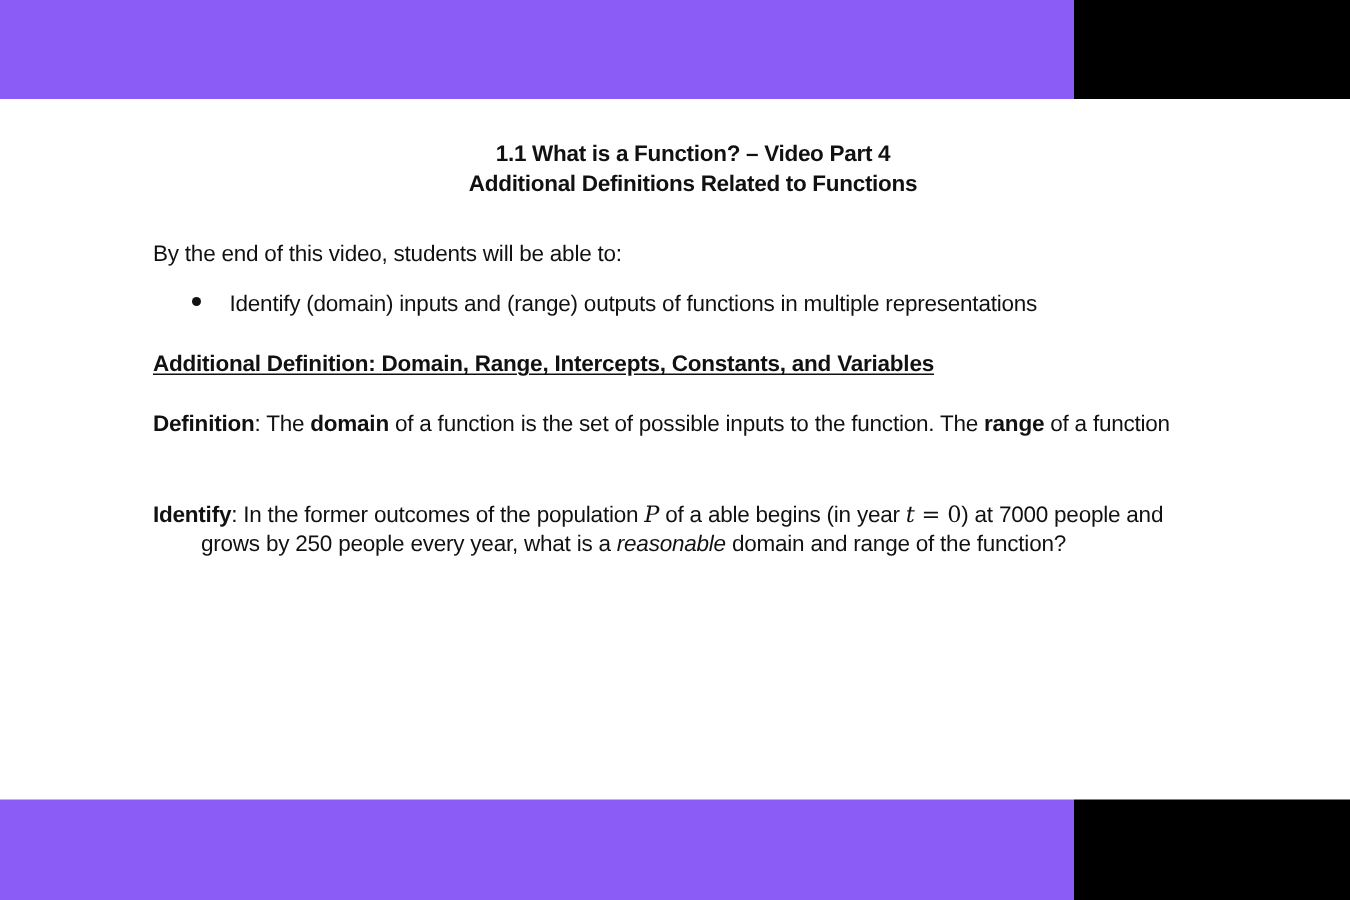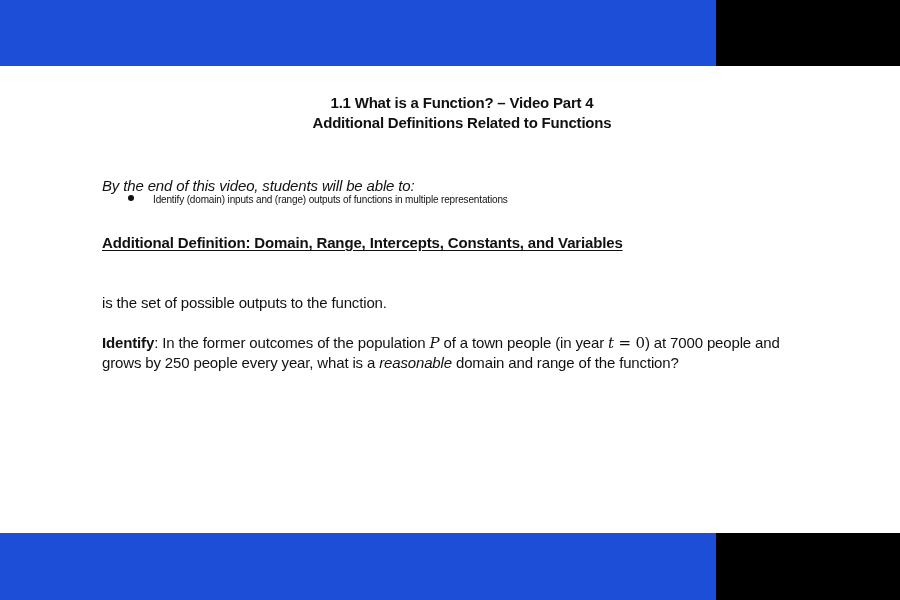--- a/index.html
+++ b/index.html
@@ -9,21 +9,21 @@
       height: 600px;
       background: #000000;
       overflow: hidden;
     }
     .frame {
       position: absolute;
       left: 0;
       top: 0;
       width: 716px;
       height: 600px;
-      background: #1d4ed8;
+      background: #8b5cf6;
     }
     .page {
       position: absolute;
       left: 0;
       top: 66px;
       width: 900px;
       height: 467px;
       background: #ffffff;
       font-family: "Liberation Sans", "DejaVu Sans", sans-serif;
       color: #111111;
@@ -43,21 +43,21 @@
       position: absolute;
       left: 102px;
       font-size: 15px;
       white-space: nowrap;
       letter-spacing: -0.15px;
     }
     .bullet-row {
       position: absolute;
       left: 128px;
       top: 128px;
-      font-size: 10px;
+      font-size: 15px;
       white-space: nowrap;
       letter-spacing: -0.15px;
     }
     .bullet-dot {
       display: inline-block;
       width: 6px;
       height: 6px;
       border-radius: 50%;
       background: #111111;
       vertical-align: middle;
@@ -84,29 +84,29 @@
 <body>
 
 <div class="frame">
   <div></div>
 
   <div class="page">
 
     <div class="title l1">1.1 What is a Function? – Video Part 4</div>
     <div class="title l2">Additional Definitions Related to Functions</div>
 
-    <div class="txt" style="top:111px;font-style:italic;">By the end of this video, students will be able to:</div>
+    <div class="txt" style="top:95px;">By the end of this video, students will be able to:</div>
 
     <div class="bullet-row">
       <span class="bullet-dot"></span><span>Identify (domain) inputs and (range) outputs of functions in multiple representations</span>
     </div>
 
     <div class="txt section-heading" style="top:168px;">Additional Definition: Domain, Range, Intercepts, Constants, and Variables</div>
 
-    <div class="txt" style="top:228px;">is the set of possible outputs to the function.</div>
+    <div class="txt" style="top:208px;"><b>Definition</b><span>: The </span><b>domain</b><span> of a function is the set of possible inputs to the function. The </span><b>range</b><span> of a function</span></div>
 
-    <div class="txt" style="top:268px;"><b>Identify</b><span>: In the former outcomes of the population </span><span class="math">P</span><span> of a town people (in year </span><span class="math">t</span><span class="math-up"> = 0</span><span>) at 7000 people and</span></div>
-    <div class="txt" style="top:288px;"><span>grows by 250 people every year, what is a </span><i>reasonable</i><span> domain and range of the function?</span></div>
+    <div class="txt" style="top:268px;"><b>Identify</b><span>: In the former outcomes of the population </span><span class="math">P</span><span> of a able begins (in year </span><span class="math">t</span><span class="math-up"> = 0</span><span>) at 7000 people and</span></div>
+    <div class="txt" style="top:288px;margin-left:32px;"><span>grows by 250 people every year, what is a </span><i>reasonable</i><span> domain and range of the function?</span></div>
 
   </div>
 
   <div></div>
 </div>
 
 </body></html>

